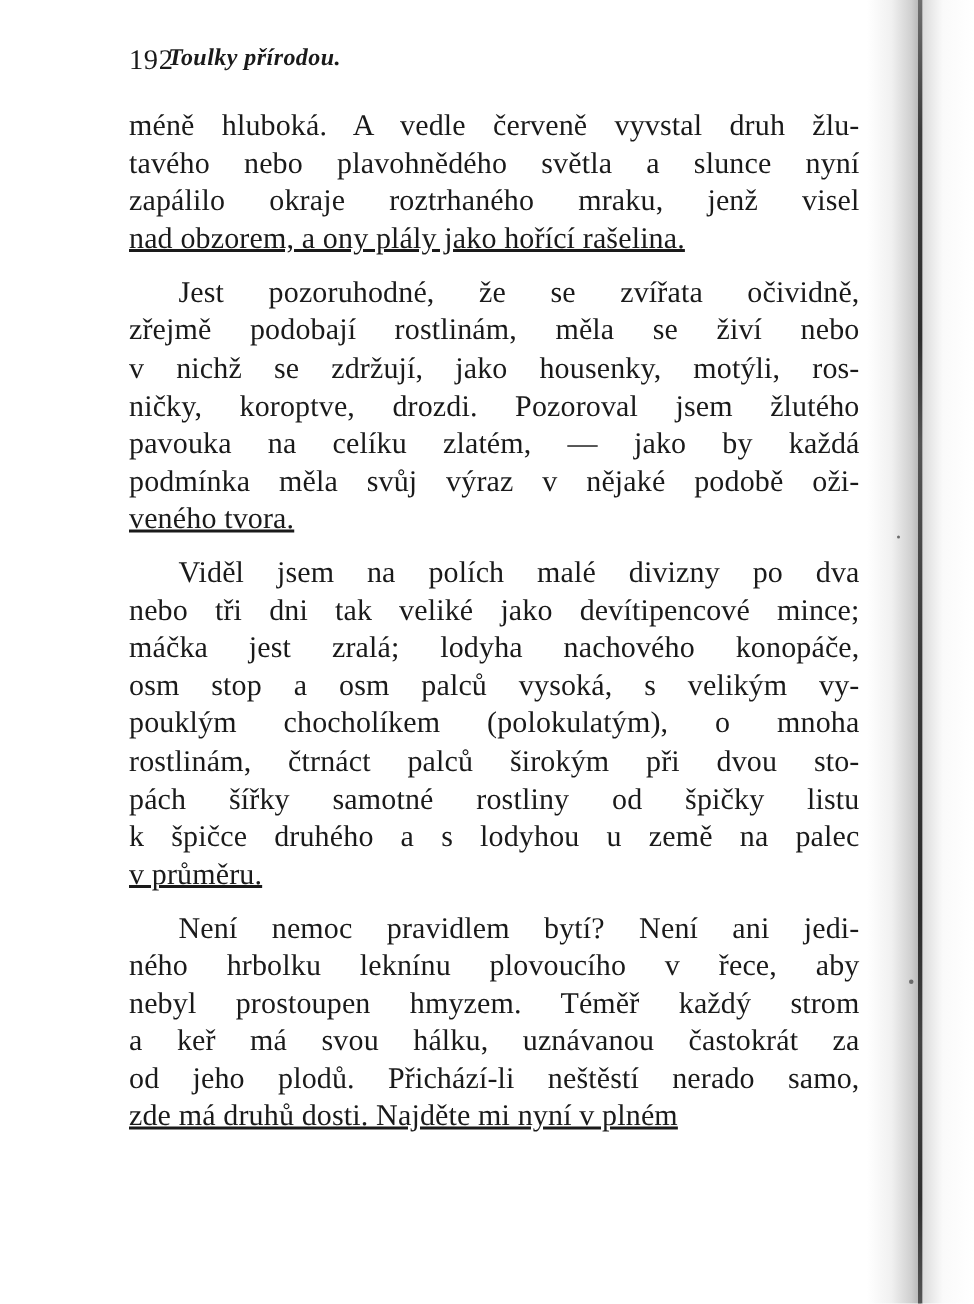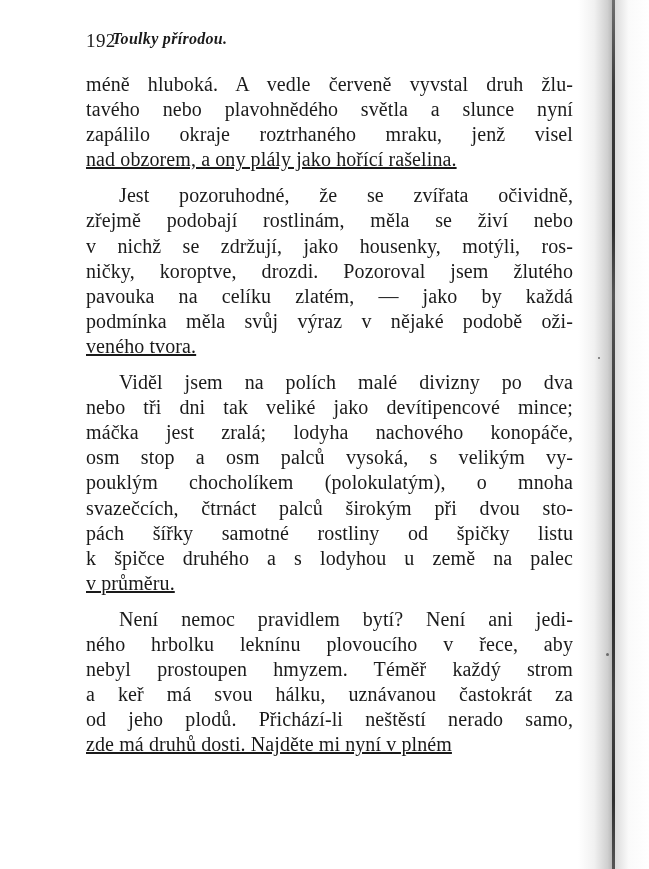--- a/index.html
+++ b/index.html
@@ -167,21 +167,21 @@
         <span class="line just">pavouka na celíku zlatém, — jako by každá</span>
         <span class="line just">podmínka měla svůj výraz v nějaké podobě oži-</span>
         <span class="line last">veného tvora.</span>
       </p>
       <p class="para">
         <span class="line just indent">Viděl jsem na polích malé divizny po dva</span>
         <span class="line just">nebo tři dni tak veliké jako devítipencové mince;</span>
         <span class="line just">máčka jest zralá; lodyha nachového konopáče,</span>
         <span class="line just">osm stop a osm palců vysoká, s velikým vy-</span>
         <span class="line just">pouklým chocholíkem (polokulatým), o mnoha</span>
-        <span class="line just">svazečcích, čtrnáct palců širokým při dvou sto-</span>
+        <span class="line just">rostlinám, čtrnáct palců širokým při dvou sto-</span>
         <span class="line just">pách šířky samotné rostliny od špičky listu</span>
         <span class="line just">k špičce druhého a s lodyhou u země na palec</span>
         <span class="line last">v průměru.</span>
       </p>
       <p class="para">
         <span class="line just indent">Není nemoc pravidlem bytí? Není ani jedi-</span>
         <span class="line just">ného hrbolku leknínu plovoucího v řece, aby</span>
         <span class="line just">nebyl prostoupen hmyzem. Téměř každý strom</span>
         <span class="line just">a keř má svou hálku, uznávanou častokrát za</span>
         <span class="line just">od jeho plodů. Přichází-li neštěstí nerado samo,</span>

